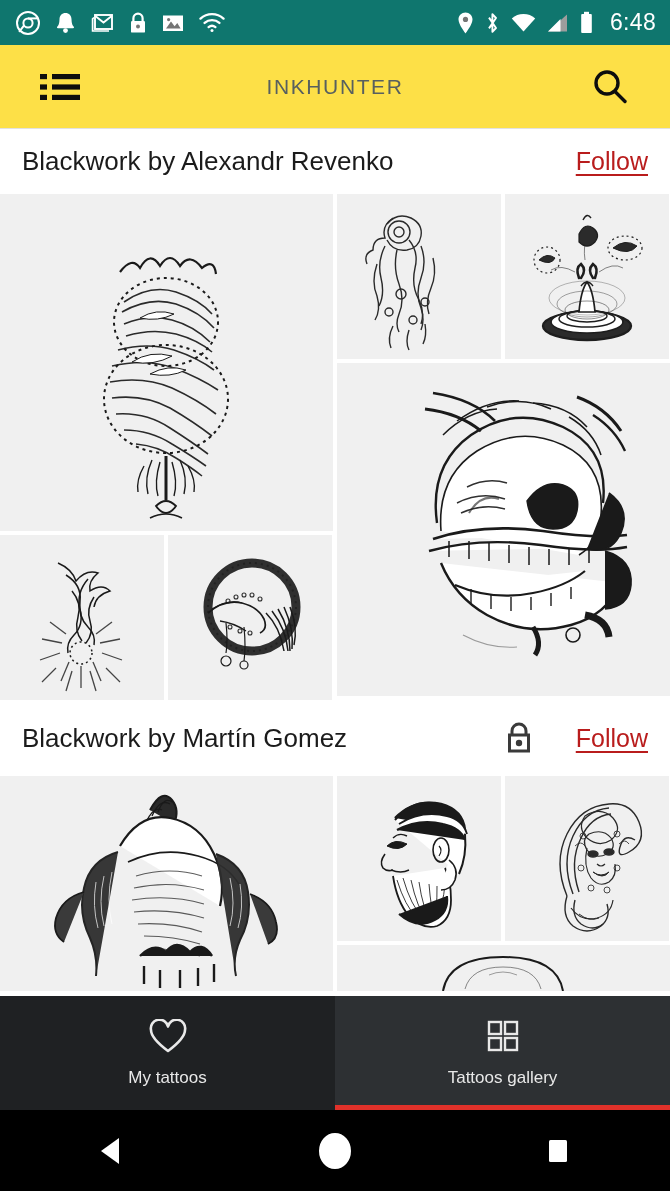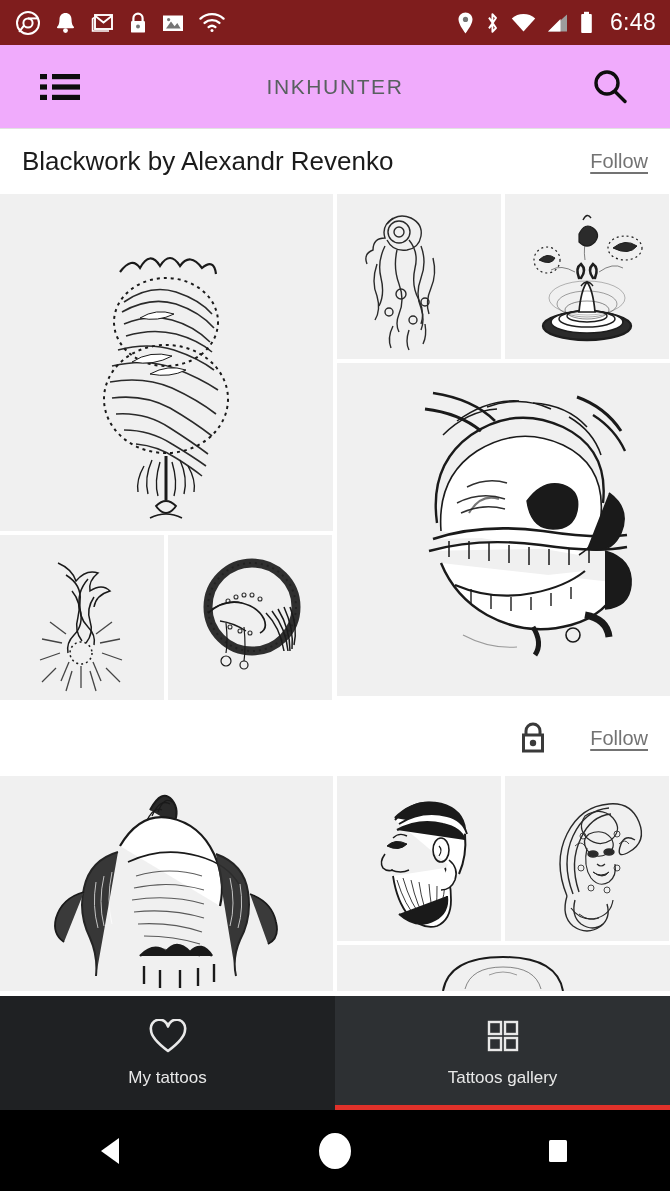--- a/index.html
+++ b/index.html
@@ -6,51 +6,51 @@
   html, body {
     width:670px; height:1191px;
     background:#ffffff;
     font-family:"Liberation Sans", sans-serif;
     overflow:hidden;
   }
   #app { position:relative; width:670px; height:1191px; background:#fff; }
 
   
   .statusbar{
-    height:45px; background:#7f1d1d; display:flex; align-items:center;
+    height:45px; background:#0f766e; display:flex; align-items:center;
     padding:0 14px 0 16px; color:#fff;
   }
   .status-left{ display:flex; align-items:center; gap:14px; flex:1; }
   .status-right{ display:flex; align-items:center; gap:11px; }
   .status-time{ font-size:23px; font-weight:400; letter-spacing:.3px; margin-left:6px; }
   .sico{ display:block; }
 
   
   .appbar{
-    height:83px; background:#f0abfc; display:flex; align-items:center;
+    height:83px; background:#fde047; display:flex; align-items:center;
     padding:0 36px; position:relative;
   }
   .appbar-title{
     position:absolute; left:0; right:0; text-align:center;
     font-size:21px; letter-spacing:1.6px; color:#58605f; font-weight:400;
   }
   .icon-btn{ display:flex; align-items:center; justify-content:center;
     width:48px; height:48px; cursor:pointer; position:relative; z-index:2; }
   .icon-btn.right{ margin-left:auto; }
 
   
   .divider{ height:1px; background:#e2e2e2; }
   .section-header{
     height:65px; display:flex; align-items:center; padding:0 22px;
   }
   .section-title{ font-size:26px; color:#1b1b1b; font-weight:400; }
   .section-spacer{ flex:1; }
   .lock-wrap{ margin-right:42px; display:flex; align-items:center; }
   .follow{
-    font-size:20px; color:#737373; text-decoration:underline;
+    font-size:25px; color:#b91c1c; text-decoration:underline;
     text-underline-offset:4px; cursor:pointer;
   }
 
   
   .gallery{ display:flex; gap:4px; padding:0; background:#fff; }
   .col-left{ width:333px; display:flex; flex-direction:column; gap:4px; }
   .col-right{ flex:1; display:flex; flex-direction:column; gap:4px; }
   .row2{ display:flex; gap:4px; }
   .tile{ background:#f0f0f0; overflow:hidden; position:relative;
          display:flex; align-items:center; justify-content:center; cursor:pointer; }
@@ -418,20 +418,21 @@
             <circle cx="236" cy="272" r="7" stroke-width="1.6"></circle>
             <path d="M196 264 q10 16 2 28" stroke-width="5"></path>
             <path d="M126 272 q26 14 54 12" stroke-width="1.2" opacity=".4"></path>
           </g>
         </svg>
       </div>
     </div>
   </div>
 
   <div class="section-header" style="height:76px;">
+    <span class="section-title">Blackwork by Martín Gomez</span>
     <span class="section-spacer"></span>
     <span class="lock-wrap">
       <svg width="30" height="34" viewBox="0 0 30 34">
         <path d="M8 14V10a7 7 0 0 1 14 0v4" fill="none" stroke="#3a3a3a" stroke-width="3"></path>
         <rect x="5.5" y="14" width="19" height="16" fill="none" stroke="#3a3a3a" stroke-width="3"></rect>
         <circle cx="15" cy="22" r="3.2" fill="#3a3a3a"></circle>
       </svg>
     </span>
     <span class="follow">Follow</span>
   </div>

